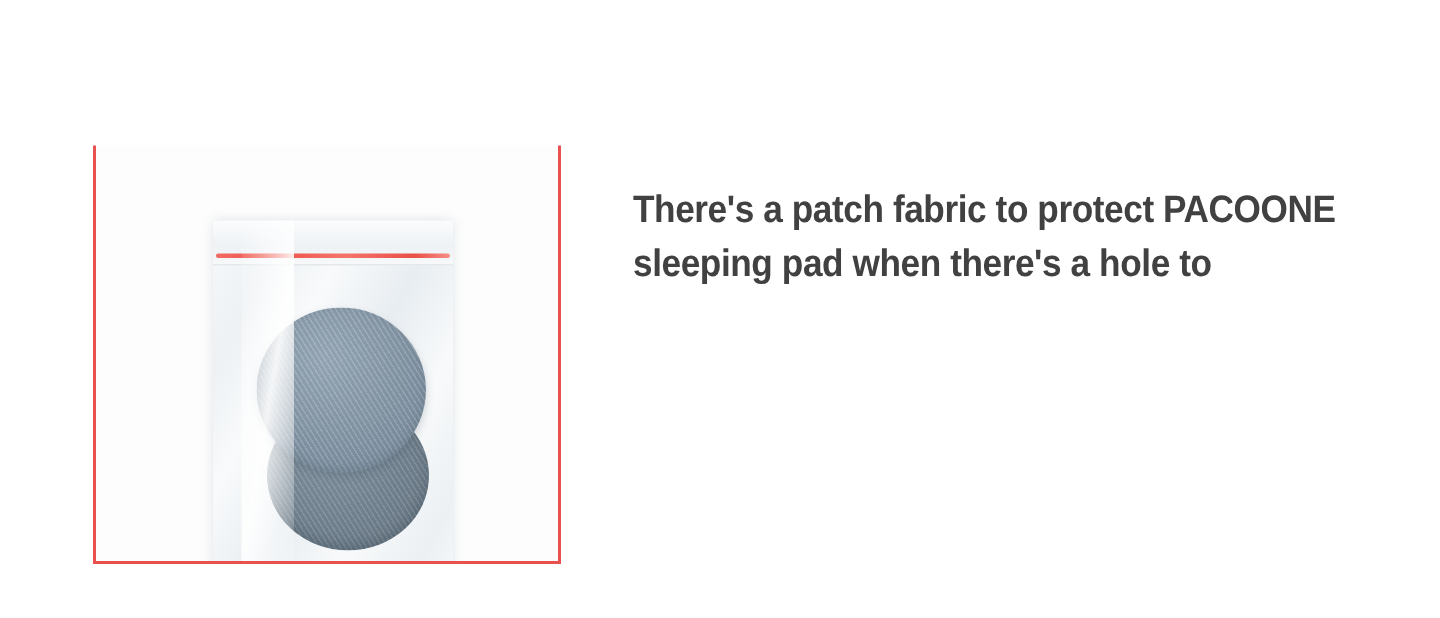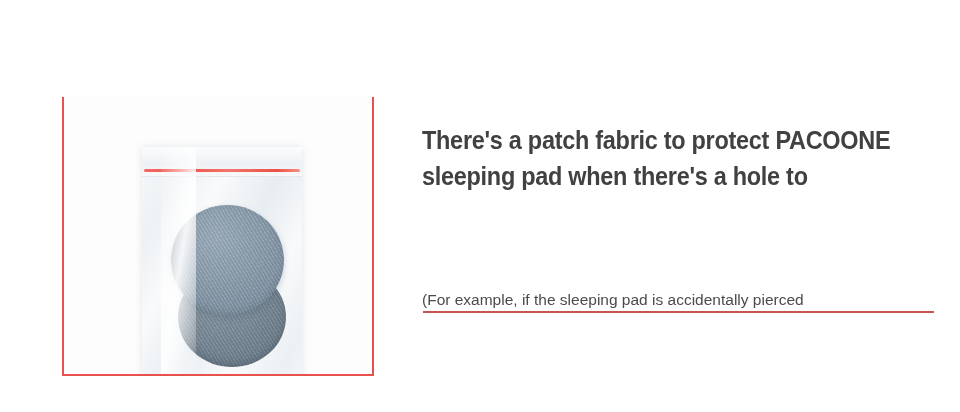--- a/index.html
+++ b/index.html
@@ -230,16 +230,15 @@
     </div>
   </div>
 
 </div>
 
 <div id="text-column">
 
   <div id="headline">There's a patch fabric to protect PACOONE sleeping pad when there's a hole to</div>
 
   <div id="subnote">
-    <div class="subnote-line" id="subnote-line-1">(For example, if the sleeping pad is accidentally pierced</div>
   </div>
 
 </div>
 
 </body></html>

